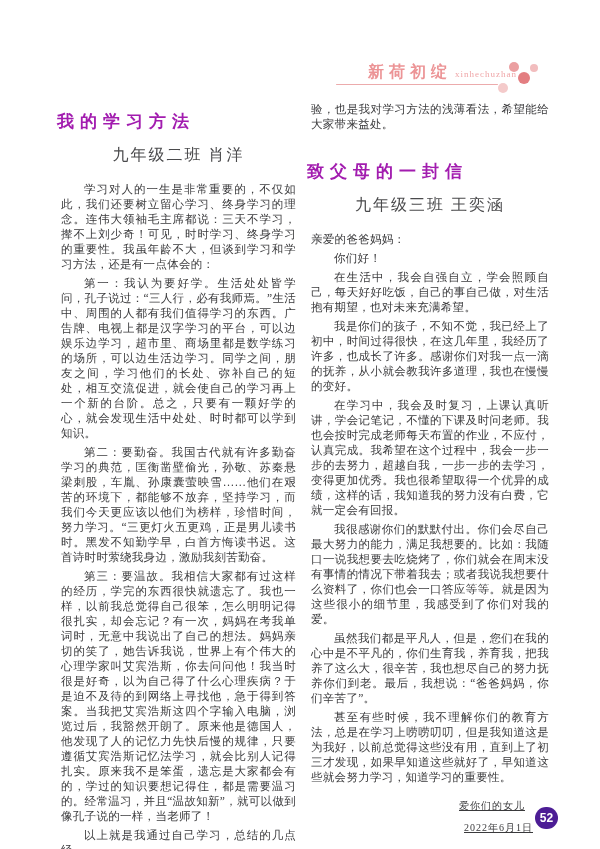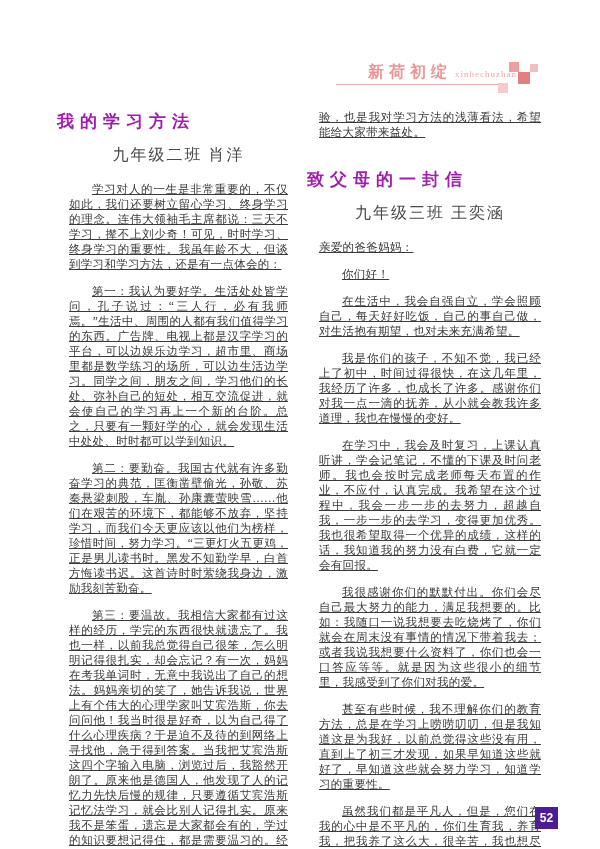--- a/index.html
+++ b/index.html
@@ -1,15 +1,15 @@
 <!DOCTYPE html>
 <html><head>
 <meta charset="utf-8">
 <style>
-  * { box-sizing: border-box; }
+  * { box-sizing: border-box; border-radius: 30px; }
   html, body { margin: 0; padding: 0; background: #ffffff; }
   .page {
     position: relative;
     width: 600px;
     height: 849px;
     background: #ffffff;
     font-family: "Liberation Serif", "DejaVu Serif", serif;
     color: #3a3a3c;
     overflow: hidden;
   }
@@ -63,28 +63,27 @@
   }
   .article-title.second { margin-top: 28px; }
   .byline {
     margin: 0 0 16px 0;
     font-size: 16px;
     letter-spacing: 2px;
     text-align: center;
     color: #4a4a4c;
   }
   p.body {
-    margin: 12px;
+    margin: 4px;
     font-size: 11.5px;
     line-height: 15px;
     letter-spacing: 0.3px;
     text-align: justify;
     text-indent: 2em;
     color: #3a3a3c;
-    text-decoration: underline;
   }
   p.no-indent { text-indent: 0; }
   .signoff, .letter-date {
     font-size: 10px;
     letter-spacing: 1px;
     line-height: 22px;
     text-align: right;
     color: #3a3a3c;
     text-decoration: underline;
   }
@@ -139,22 +138,22 @@
 
     <h1 class="article-title second">致父母的一封信</h1>
     <div class="byline">九年级三班 王奕涵</div>
 
     <p class="body no-indent">亲爱的爸爸妈妈：</p>
     <p class="body">你们好！</p>
     <p class="body">在生活中，我会自强自立，学会照顾自己，每天好好吃饭，自己的事自己做，对生活抱有期望，也对未来充满希望。</p>
     <p class="body">我是你们的孩子，不知不觉，我已经上了初中，时间过得很快，在这几年里，我经历了许多，也成长了许多。感谢你们对我一点一滴的抚养，从小就会教我许多道理，我也在慢慢的变好。</p>
     <p class="body">在学习中，我会及时复习，上课认真听讲，学会记笔记，不懂的下课及时问老师。我也会按时完成老师每天布置的作业，不应付，认真完成。我希望在这个过程中，我会一步一步的去努力，超越自我，一步一步的去学习，变得更加优秀。我也很希望取得一个优异的成绩，这样的话，我知道我的努力没有白费，它就一定会有回报。</p>
     <p class="body">我很感谢你们的默默付出。你们会尽自己最大努力的能力，满足我想要的。比如：我随口一说我想要去吃烧烤了，你们就会在周末没有事情的情况下带着我去；或者我说我想要什么资料了，你们也会一口答应等等。就是因为这些很小的细节里，我感受到了你们对我的爱。</p>
+    <p class="body">虽然我们都是平凡人，但是，您们在我的心中是不平凡的，你们生育我，养育我，把我养了这么大，很辛苦，我也想尽自己的努力抚养你们到老。最后，我想说：“爸爸妈妈，你们辛苦了”。</p>
     <p class="body">甚至有些时候，我不理解你们的教育方法，总是在学习上唠唠叨叨，但是我知道这是为我好，以前总觉得这些没有用，直到上了初三才发现，如果早知道这些就好了，早知道这些就会努力学习，知道学习的重要性。</p>
-    <p class="body">虽然我们都是平凡人，但是，您们在我的心中是不平凡的，你们生育我，养育我，把我养了这么大，很辛苦，我也想尽自己的努力抚养你们到老。最后，我想说：“爸爸妈妈，你们辛苦了”。</p>
 
     <div class="signoff">爱你们的女儿</div>
     <div class="letter-date">2022年6月1日</div>
   </div>
 
   <div class="page-badge">52</div>
 
 </div>
 
 </body></html>

